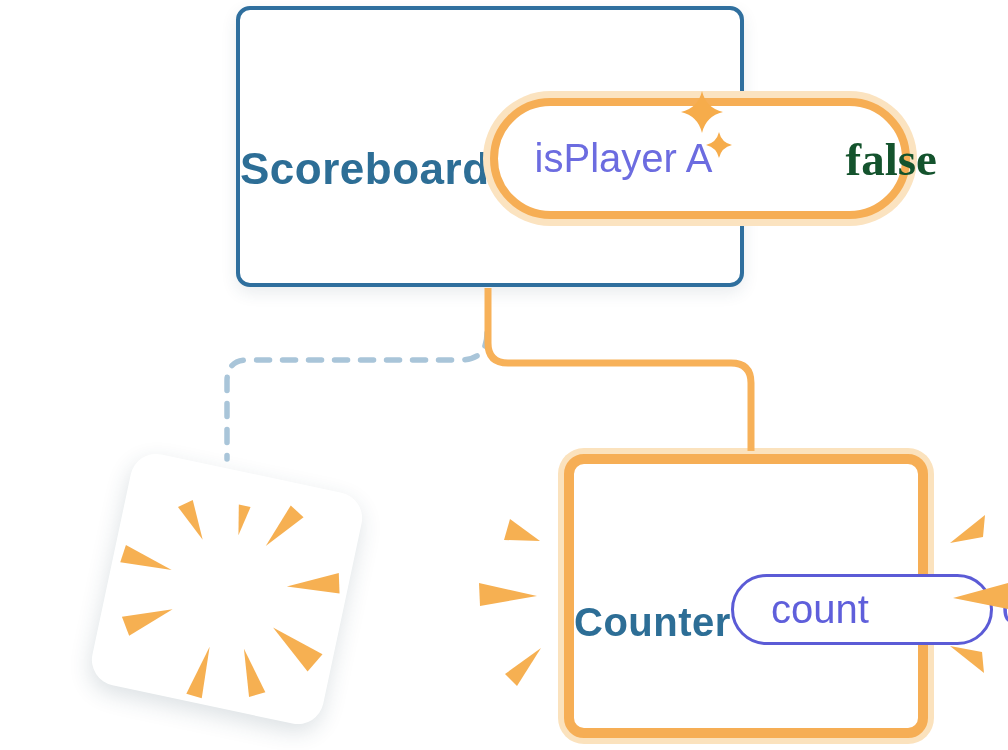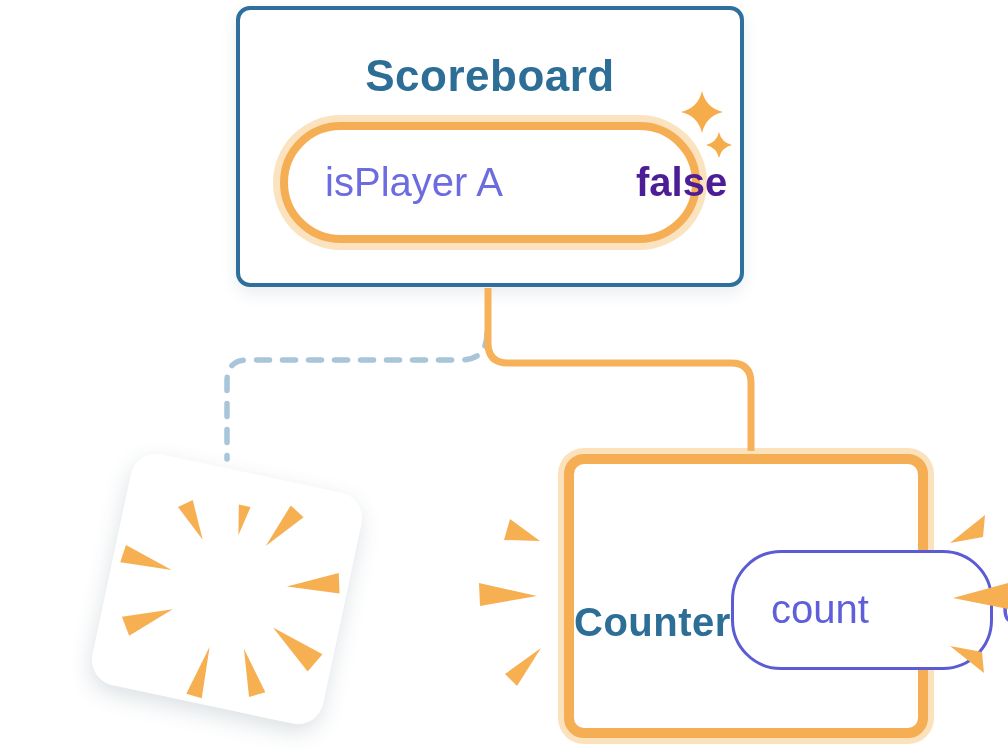--- a/index.html
+++ b/index.html
@@ -10,21 +10,21 @@
   }
   .stage{position:absolute;inset:0;}
   .overlay{position:absolute;left:0;top:0;pointer-events:none;}
 
   
   .scoreboard-card{
     position:absolute;left:236px;top:6px;width:508px;height:281px;
     box-sizing:border-box;background:#ffffff;
     border:4px solid #2f6f9e;border-radius:14px;
     box-shadow:0 6px 16px rgba(40,70,90,.10);
-    display:flex;flex-direction:column;align-items:center;
+    display:flex;flex-direction:row;align-items:center;
   }
   .card-title{
     color:#2d6e96;font-weight:700;line-height:1;letter-spacing:.5px;
   }
   .scoreboard-card .card-title{font-size:44px;margin-top:44px;}
 
   
   .state-pill{
     box-sizing:border-box;background:#ffffff;display:flex;align-items:stretch;
   }
@@ -34,34 +34,34 @@
     box-shadow:0 0 0 7px #fbe3c0;
     gap:48px;
   }
   .pill-orange .pill-key{
     flex:0 0 252px;display:flex;align-items:center;justify-content:center;
     font-size:40px;color:#6c6ce0;
   }
   .pill-orange .pill-sep{width:2px;background:#f2ac57;}
   .pill-orange .pill-value{
     flex:1;display:flex;align-items:center;justify-content:center;
-    font-size:40px;font-weight:700;color:#4c1d95;
+    font-size:47px;font-weight:700;color:#14532d;font-family:Liberation Serif, serif;
   }
 
   
   .counter-card{
     position:absolute;left:564px;top:454px;width:364px;height:284px;
     box-sizing:border-box;background:#ffffff;
     border:10px solid #f6ae55;border-radius:20px;
     box-shadow:0 0 0 6px #fbe2bd;
     display:flex;flex-direction:row;align-items:center;
   }
   .counter-card .card-title{font-size:40px;margin-top:52px;}
   .pill-purple{
-    margin-top:27px;width:262px;height:120px;border-radius:50px;
+    margin-top:27px;width:262px;height:71px;border-radius:50px;
     border:3px solid #5b5bd6;
     gap:48px;
   }
   .pill-purple .pill-key{
     flex:0 0 172px;display:flex;align-items:center;justify-content:center;
     font-size:40px;color:#5f5fdb;
   }
   .pill-purple .pill-sep{width:2px;background:#5b5bd6;}
   .pill-purple .pill-value{
     flex:1;display:flex;align-items:center;justify-content:center;

